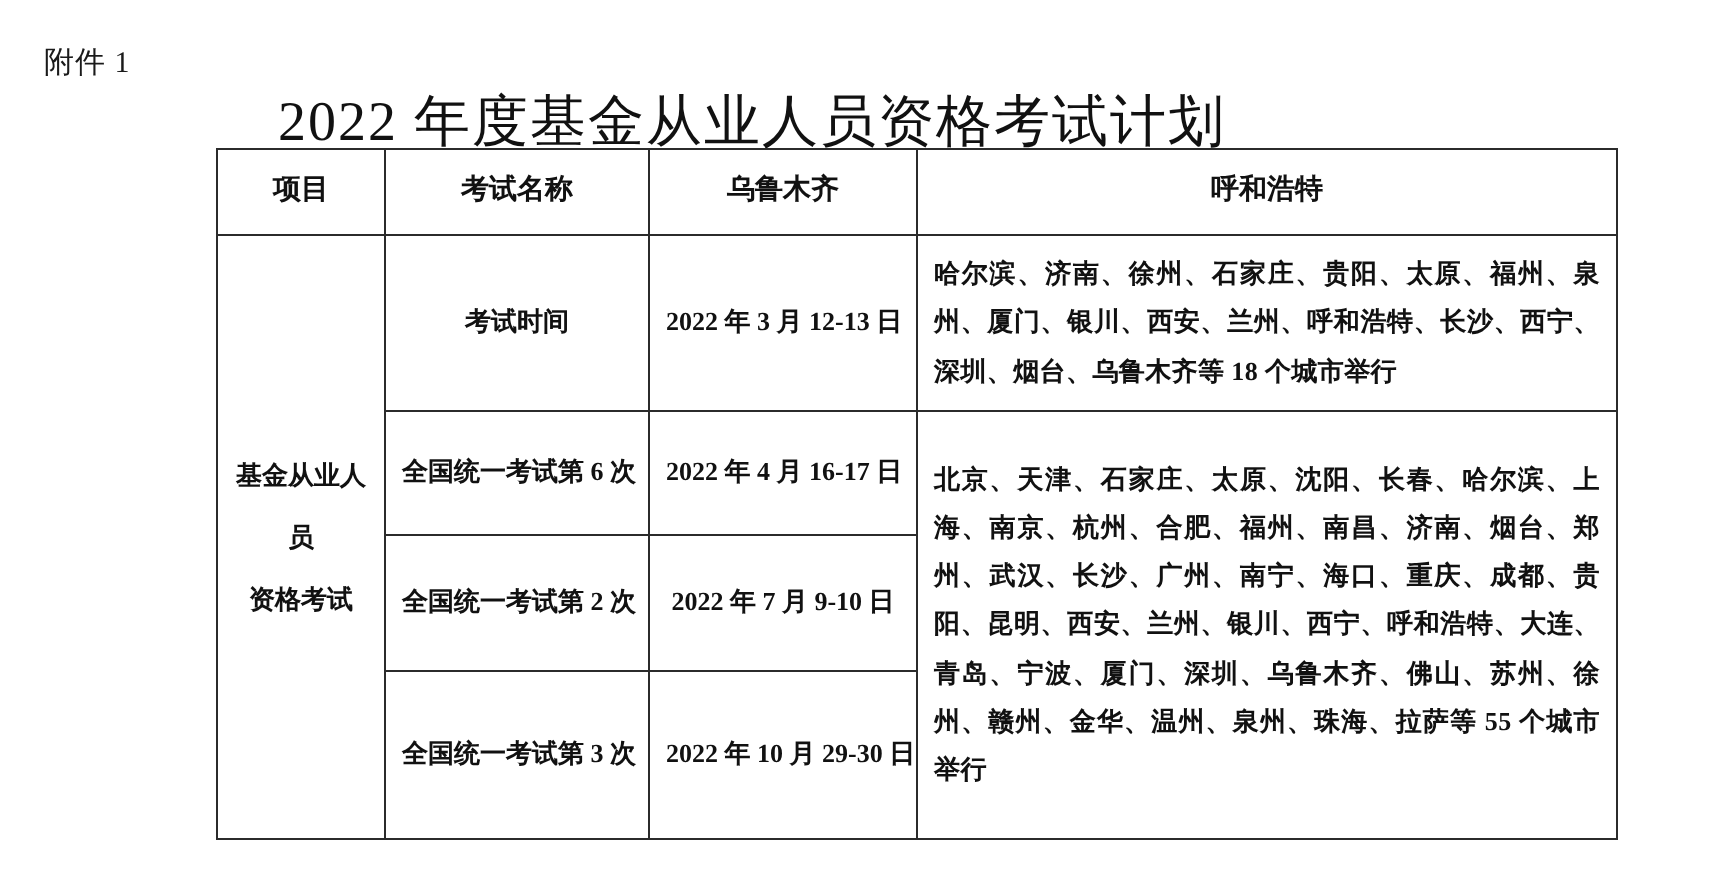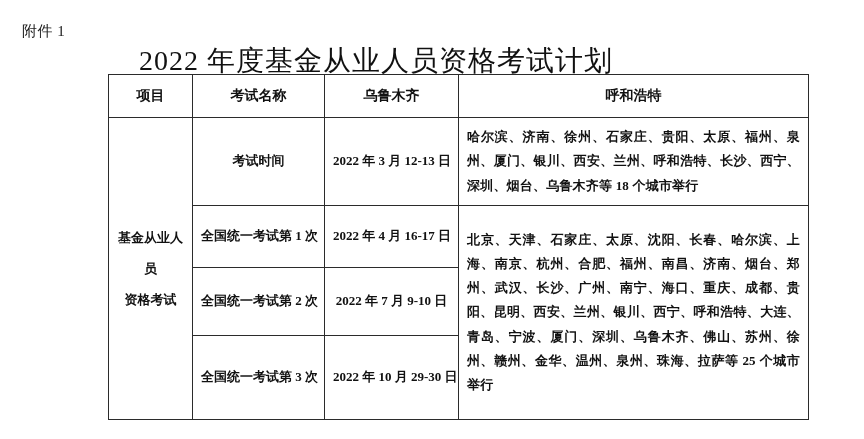--- a/index.html
+++ b/index.html
@@ -131,23 +131,23 @@
         <tr class="row-h1">
           <td class="cell-item" rowspan="4">
             <div>基金从业人员</div>
             <div>资格考试</div>
           </td>
           <td class="cell-name">考试时间</td>
           <td class="cell-time">2022 年 3 月 12-13 日</td>
           <td class="cell-place">哈尔滨、济南、徐州、石家庄、贵阳、太原、福州、泉州、厦门、银川、西安、兰州、呼和浩特、长沙、西宁、深圳、烟台、乌鲁木齐等 18 个城市举行</td>
         </tr>
         <tr class="row-h2">
-          <td class="cell-name">全国统一考试第 1 次</td>
+          <td class="cell-name">全国统一考试第 6 次</td>
           <td class="cell-time">2022 年 4 月 16-17 日</td>
-          <td class="cell-place" rowspan="3">北京、天津、石家庄、太原、沈阳、长春、哈尔滨、上海、南京、杭州、合肥、福州、南昌、济南、烟台、郑州、武汉、长沙、广州、南宁、海口、重庆、成都、贵阳、昆明、西安、兰州、银川、西宁、呼和浩特、大连、青岛、宁波、厦门、深圳、乌鲁木齐、佛山、苏州、徐州、赣州、金华、温州、泉州、珠海、拉萨等 25 个城市举行</td>
+          <td class="cell-place" rowspan="3">北京、天津、石家庄、太原、沈阳、长春、哈尔滨、上海、南京、杭州、合肥、福州、南昌、济南、烟台、郑州、武汉、长沙、广州、南宁、海口、重庆、成都、贵阳、昆明、西安、兰州、银川、西宁、呼和浩特、大连、青岛、宁波、厦门、深圳、乌鲁木齐、佛山、苏州、徐州、赣州、金华、温州、泉州、珠海、拉萨等 55 个城市举行</td>
         </tr>
         <tr class="row-h3">
           <td class="cell-name">全国统一考试第 2 次</td>
           <td class="cell-time">2022 年 7 月 9-10 日</td>
         </tr>
         <tr class="row-h4">
           <td class="cell-name">全国统一考试第 3 次</td>
           <td class="cell-time">2022 年 10 月 29-30 日</td>
         </tr>
       </tbody>

